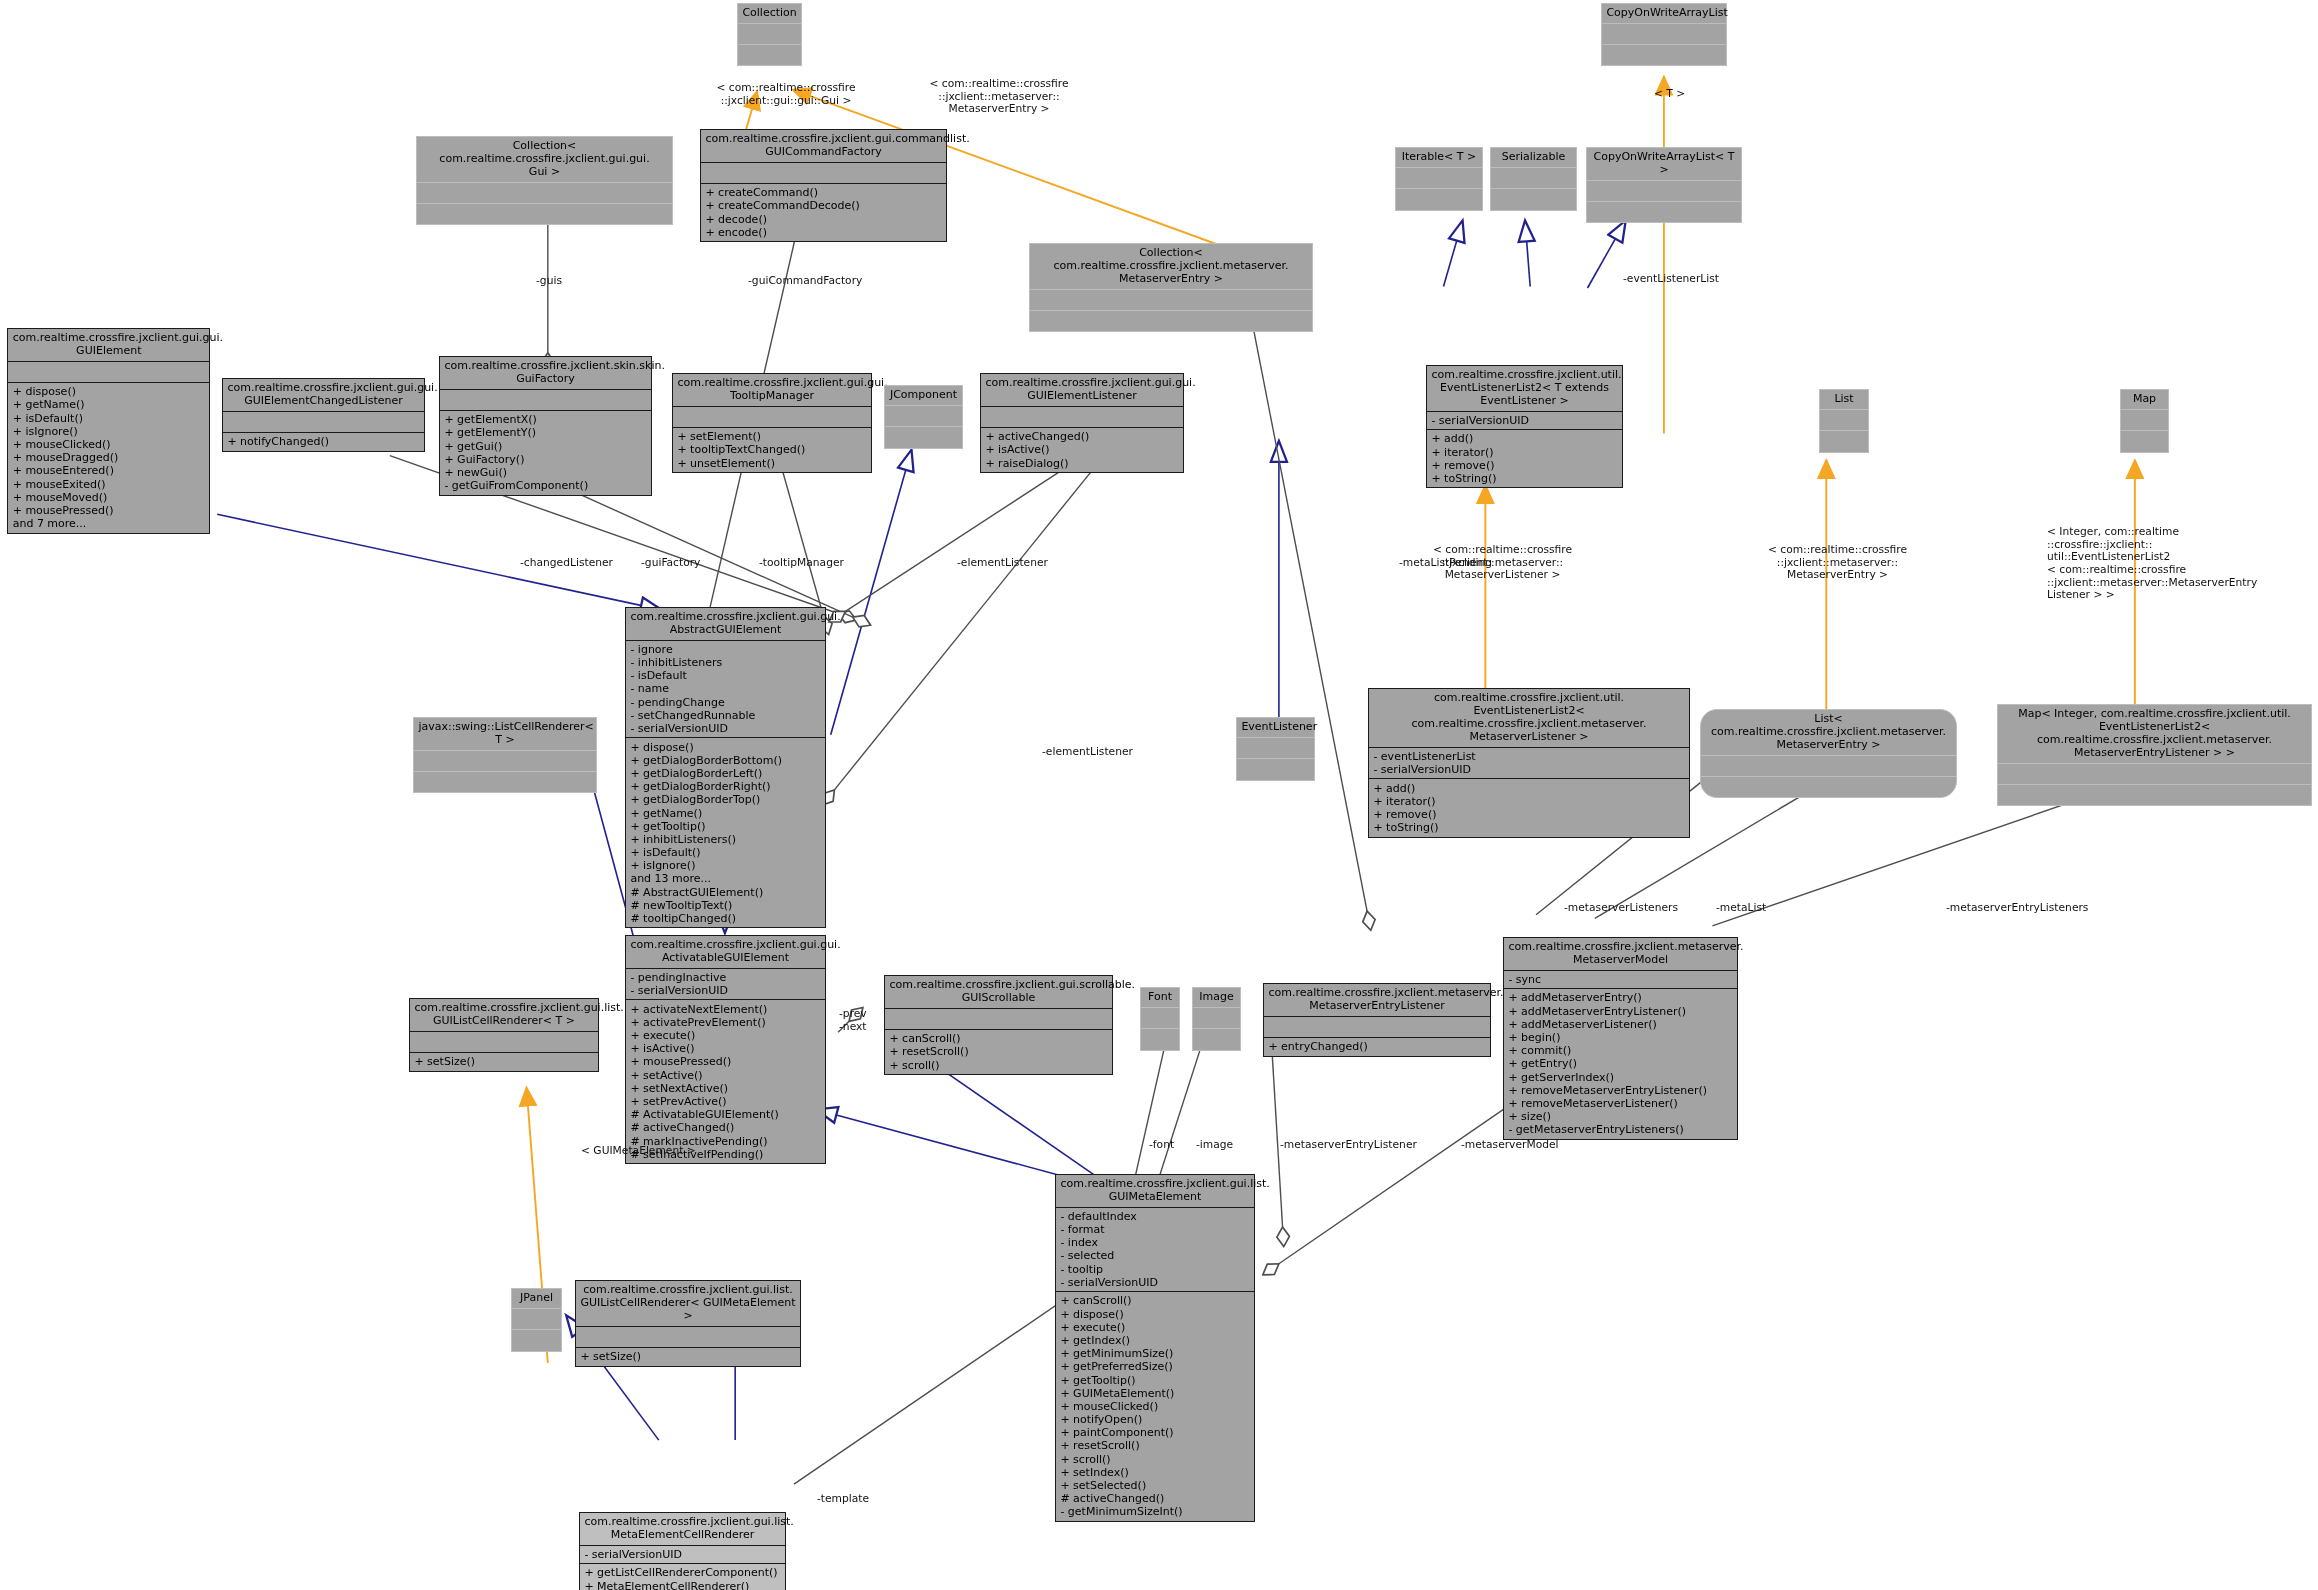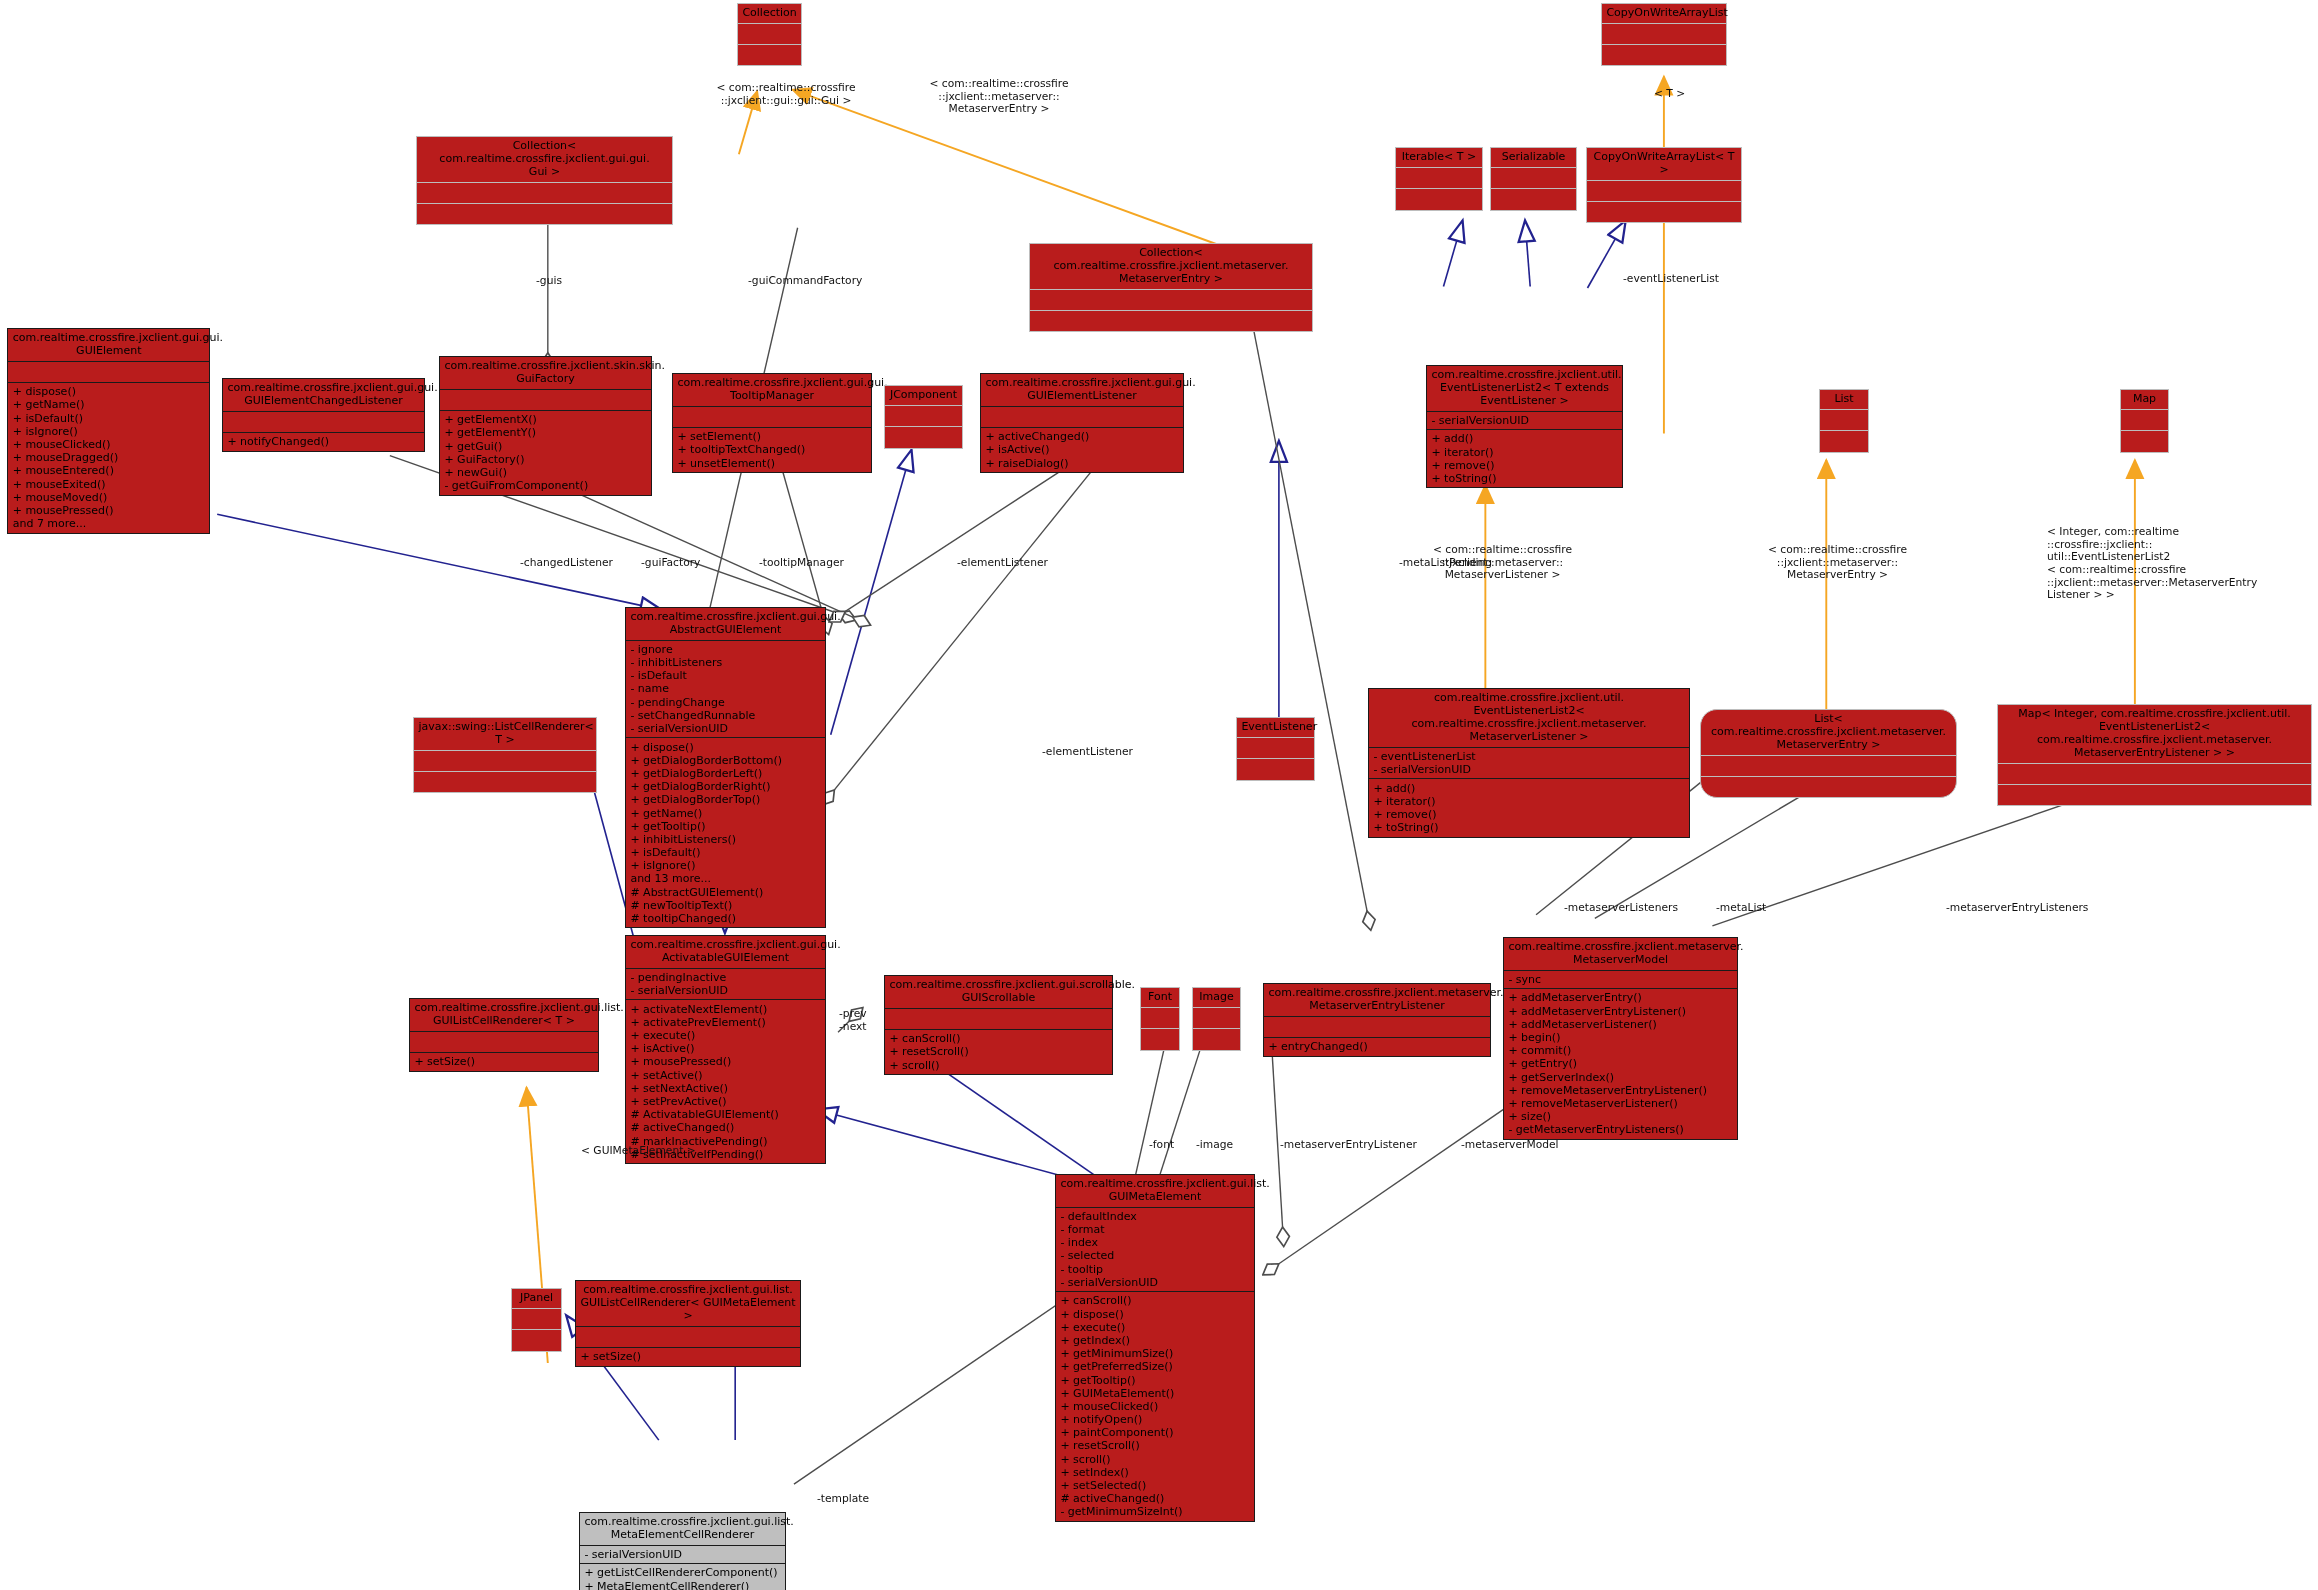--- a/index.html
+++ b/index.html
@@ -1,20 +1,20 @@
 <!DOCTYPE html>
 <html style="font-size:11.8px"><head>
 <meta charset="utf-8">
 <style>
   html,body{margin:0;padding:0;background:#ffffff;}
   body{font-family:"DejaVu Sans","Liberation Sans",sans-serif;}
   #stage{position:relative;width:2319px;height:1590px;background:#fff;overflow:hidden;}
   svg.edges{position:absolute;left:0;top:0;width:2319px;height:1590px;pointer-events:none;}
 
-  .node{position:absolute;box-sizing:border-box;background:#b91c1c;}
+  .node{position:absolute;box-sizing:border-box;background:#a3a3a3;}
   .node .nhead{text-align:center;padding:2.9px 4.4px;line-height:1.18;}
   .node .nsec{padding:2.2px 4.4px;line-height:1.20;}
   .node .nsec.empty{min-height:16px;}
 
   
   .solid{border:1.5px solid #1a1a1a;}
   .solid > .nhead{border-bottom:1.5px solid #1a1a1a;font-size:11px;color:#000;}
   .solid > .nsec{border-bottom:1.5px solid #1a1a1a;font-size:11px;color:#000;}
   .solid > .nsec:last-child{border-bottom:none;}
 
@@ -115,20 +115,29 @@
 MetaserverEntry &gt;</div>
   <div class="elabel ctr" style="left:1640px;top:88px;width:59px;">&lt; T &gt;</div>
 
   <div class="node faded" style="left:416px;top:136px;width:257px;">
     <div class="nhead mlist">Collection&lt; com.realtime.crossfire.jxclient.gui.gui.
 Gui &gt;</div>
     <div class="nsec empty"></div>
     <div class="nsec empty"></div>
   </div>
 
+  <div class="node solid" style="left:700px;top:129px;width:247px;">
+    <div class="nhead mlist">com.realtime.crossfire.jxclient.gui.commandlist.
+GUICommandFactory</div>
+    <div class="nsec empty"></div>
+    <div class="nsec mlist">+ createCommand()
++ createCommandDecode()
++ decode()
++ encode()</div>
+  </div>
 
   <div class="node faded" style="left:1029px;top:243px;width:284px;">
     <div class="nhead mlist">Collection&lt; com.realtime.crossfire.jxclient.metaserver.
 MetaserverEntry &gt;</div>
     <div class="nsec empty"></div>
     <div class="nsec empty"></div>
   </div>
 
   <div class="elabel" style="left:536px;top:275px;">-guis</div>
   <div class="elabel" style="left:748px;top:275px;">-guiCommandFactory</div>

